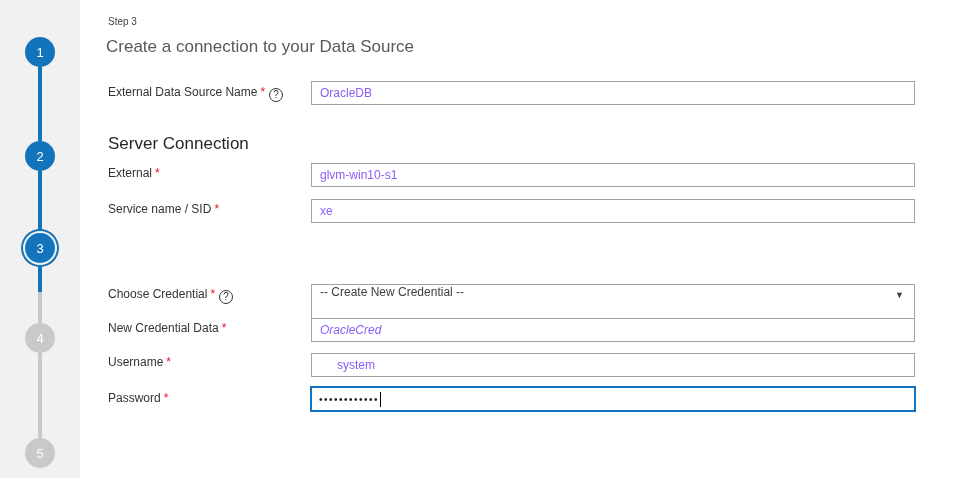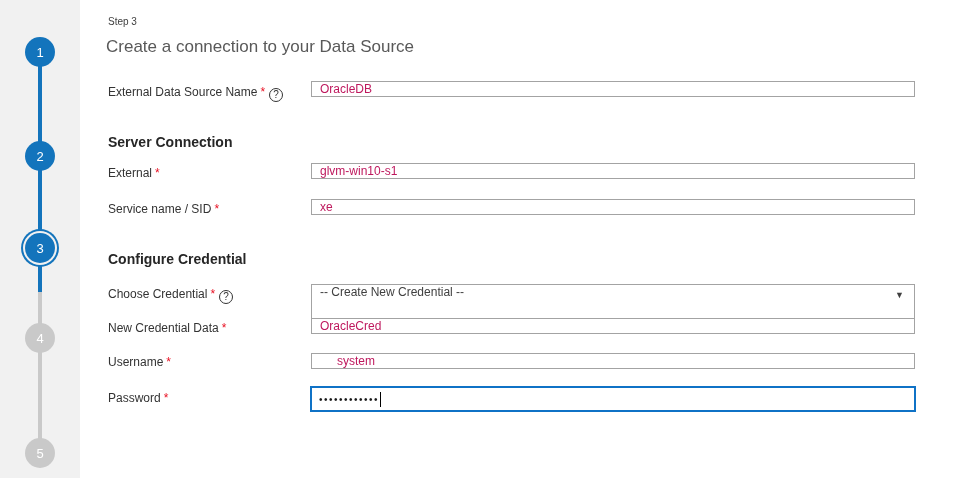--- a/index.html
+++ b/index.html
@@ -24,25 +24,25 @@
   
   .step-label { position:absolute; left:108px; top:16px; font-size:10px; color:#404040; }
   .page-title { position:absolute; left:106px; top:37px; font-size:17px; font-weight:300; color:#595959; }
 
   .field-label { position:absolute; left:108px; font-size:12px; color:#333333; line-height:14px; white-space:nowrap; }
   .req { color:#e81123; margin-left:3px; }
   .help-icon { display:inline-block; width:14px; height:14px; margin-left:4px; border:1px solid #333;
                border-radius:50%; font-size:10px; line-height:12px; text-align:center; color:#333;
                vertical-align:-2px; cursor:default; }
 
-  .section-title { position:absolute; left:108px; font-size:14px; font-weight:bold; color:#262626; }
+  .section-title { position:absolute; left:108px; font-size:17px; font-weight:normal; color:#262626; }
 
-  .txt-input { position:absolute; left:311px; width:604px; height:16px;
+  .txt-input { position:absolute; left:311px; width:604px; height:24px;
                border:1px solid #a3a3a3; background:#fff; padding:0 8px;
-               font-family:"Liberation Sans", sans-serif; font-size:12px; color:#be185d; outline:none; }
+               font-family:"Liberation Sans", sans-serif; font-size:12px; color:#8b5cf6; outline:none; }
 
   .select-box { position:absolute; left:311px; width:604px; height:36px;
                 border:1px solid #a3a3a3; background:#fff; padding:0 8px;
                 display:flex; align-items:flex-start; font-size:12px; color:#404040; cursor:default; }
   .select-arrow { position:absolute; right:10px; top:5px; font-size:9px; color:#404040; }
 
   .password-box { position:absolute; left:310px; top:386px; width:606px; height:26px;
                   border:2px solid #0f72c6; background:#fff; padding:0 7px;
                   display:flex; align-items:center; cursor:text; }
   .pwd-dots { font-size:10px; letter-spacing:1.5px; color:#1a1a1a; }
@@ -76,34 +76,33 @@
   <div class="field-label" style="top:166px;">
     <span>External</span><span class="req">*</span>
   </div>
   <input class="txt-input" style="top: 163px;" type="text" value="glvm-win10-s1">
 
   <div class="field-label" style="top:202px;">
     <span>Service name / SID</span><span class="req">*</span>
   </div>
   <input class="txt-input" style="top: 199px;" type="text" value="xe">
 
-  <div class="section-title" style="top:251px;">Configure Credential</div>
 
   <div class="field-label" style="top:287px;">
     <span>Choose Credential</span><span class="req">*</span><span class="help-icon">?</span>
   </div>
   <div class="select-box" style="top:284px;" role="combobox">
     <span>-- Create New Credential --</span>
     <span class="select-arrow">▼</span>
   </div>
 
   <div class="field-label" style="top:321px;">
     <span>New Credential Data</span><span class="req">*</span>
   </div>
-  <input class="txt-input" style="top: 318px;" type="text" value="OracleCred">
+  <input class="txt-input" style="top: 318px; font-style: italic;" type="text" value="OracleCred">
 
   <div class="field-label" style="top:355px;">
     <span>Username</span><span class="req">*</span>
   </div>
   <input class="txt-input" style="top: 353px; padding-left: 25px;" type="text" value="system">
 
   <div class="field-label" style="top:391px;">
     <span>Password</span><span class="req">*</span>
   </div>
   <div class="password-box">

